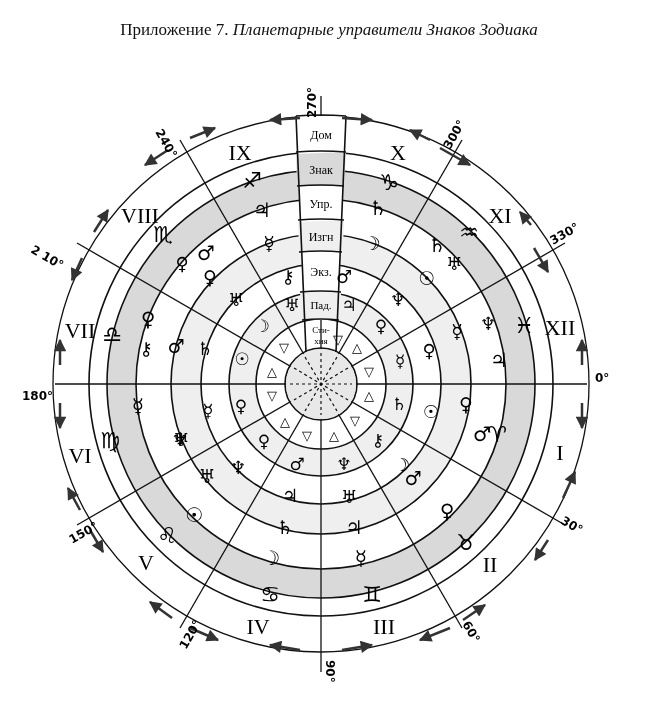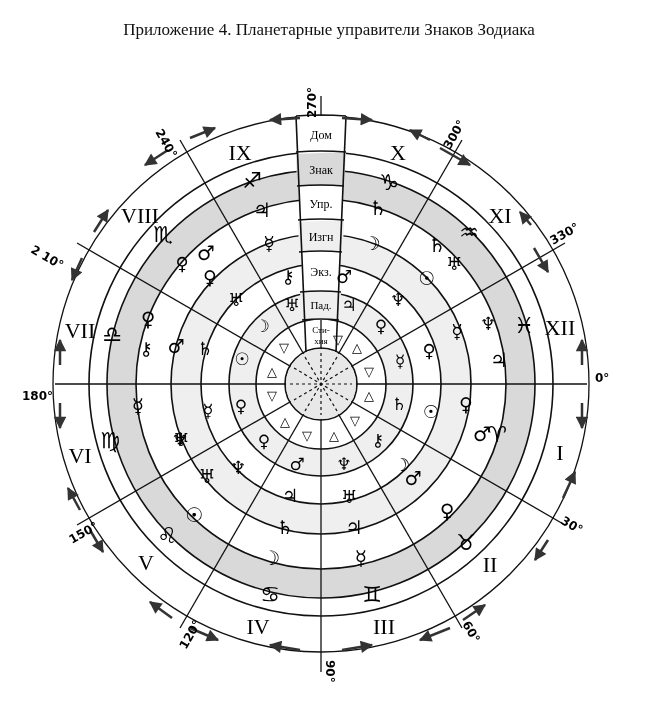--- a/index.html
+++ b/index.html
@@ -1,29 +1,29 @@
 <!DOCTYPE html>
 <html><head>
 <meta charset="utf-8">
 <style>
   html, body { margin:0; padding:0; background:#ffffff; }
   body { width:658px; height:707px; position:relative; overflow:hidden; font-family:"Liberation Serif","DejaVu Serif",serif; color:#111; }
   .title { position:absolute; top:20px; left:0; width:658px; text-align:center; font-size:17px; color:#111; }
-  .title .em { }
+  .title .em { font-style:italic; }
   svg { position:absolute; left:0; top:0; }
   svg text { font-family:"DejaVu Sans","Liberation Sans",sans-serif; }
   .roman { font-family:"Liberation Serif","DejaVu Serif",serif; }
   .deg { font-family:"Liberation Serif","DejaVu Serif",serif; font-weight:bold; }
   .lbl { font-family:"Liberation Serif","DejaVu Serif",serif; }
 </style>
 </head>
 <body>
 
 <div class="title">
-  <span>Приложение 4.</span>
+  <span>Приложение 7.</span>
   <span class="em">Планетарные управители Знаков Зодиака</span>
 </div>
 
 <svg width="658" height="707" viewBox="0 0 658 707">
   <defs>
     <marker id="arr" viewBox="0 0 10 10" refX="9" refY="5" markerWidth="7" markerHeight="5" orient="auto">
       <path d="M0,0 L10,5 L0,10 z" fill="#333"></path>
     </marker>
   </defs>
 

